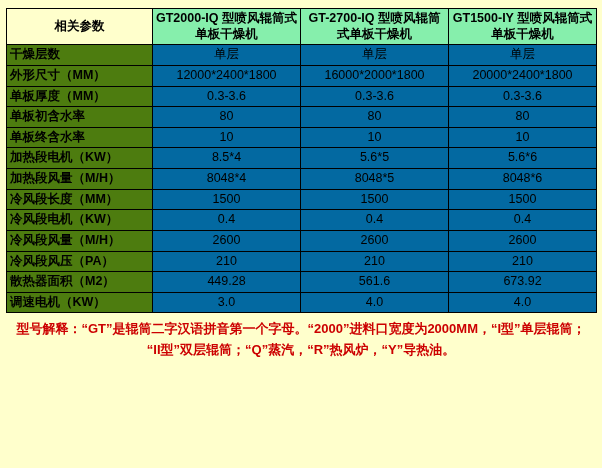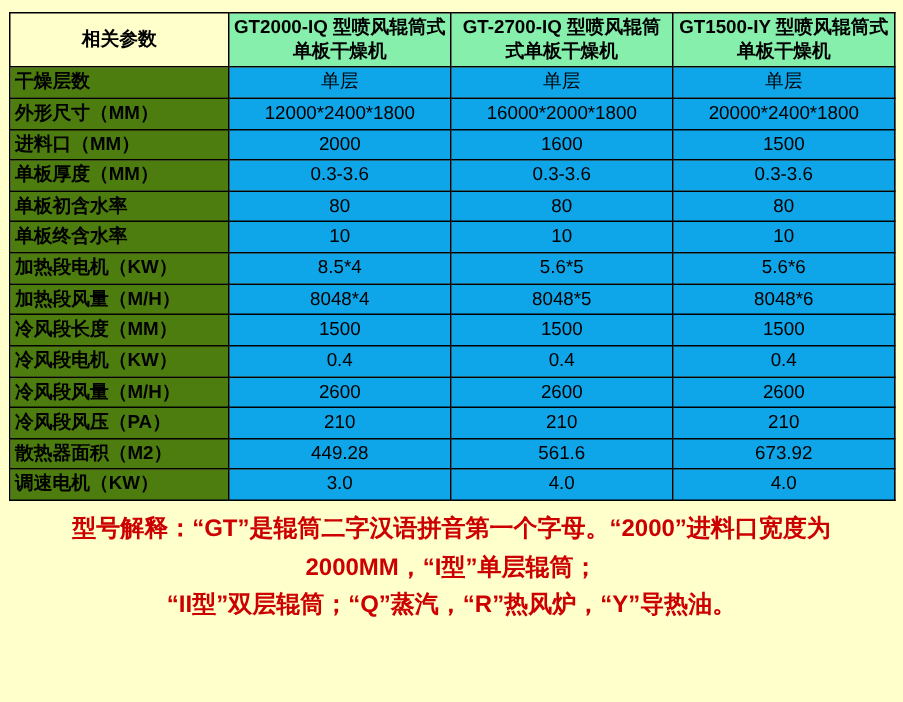--- a/index.html
+++ b/index.html
@@ -51,26 +51,26 @@
   .rowlabel{
     text-align:left;
     font-weight:bold;
     font-size:13px;
     background:#4d7c0f;
     white-space:nowrap;
     padding-left:4px;
   }
   .val{
     text-align:center;
-    background:#0ea5e9;
+    background:#0369a1;
     font-size:12.5px;
   }
   .note{
     margin-top:6px;
-    font-size:16px;
+    font-size:13px;
     font-weight:bold;
     color:#cc0000;
     line-height:1.6;
     text-align:center;
     padding:0 4px;
   }
 </style>
 </head>
 <body>
 
@@ -95,26 +95,20 @@
         <td class="rowlabel">干燥层数</td>
         <td class="val">单层</td>
         <td class="val">单层</td>
         <td class="val">单层</td>
       </tr>
       <tr>
         <td class="rowlabel">外形尺寸（MM）</td>
         <td class="val">12000*2400*1800</td>
         <td class="val">16000*2000*1800</td>
         <td class="val">20000*2400*1800</td>
-      </tr>
-      <tr>
-        <td class="rowlabel">进料口（MM）</td>
-        <td class="val">2000</td>
-        <td class="val">1600</td>
-        <td class="val">1500</td>
       </tr>
       <tr>
         <td class="rowlabel">单板厚度（MM）</td>
         <td class="val">0.3-3.6</td>
         <td class="val">0.3-3.6</td>
         <td class="val">0.3-3.6</td>
       </tr>
       <tr>
         <td class="rowlabel">单板初含水率</td>
         <td class="val">80</td>

